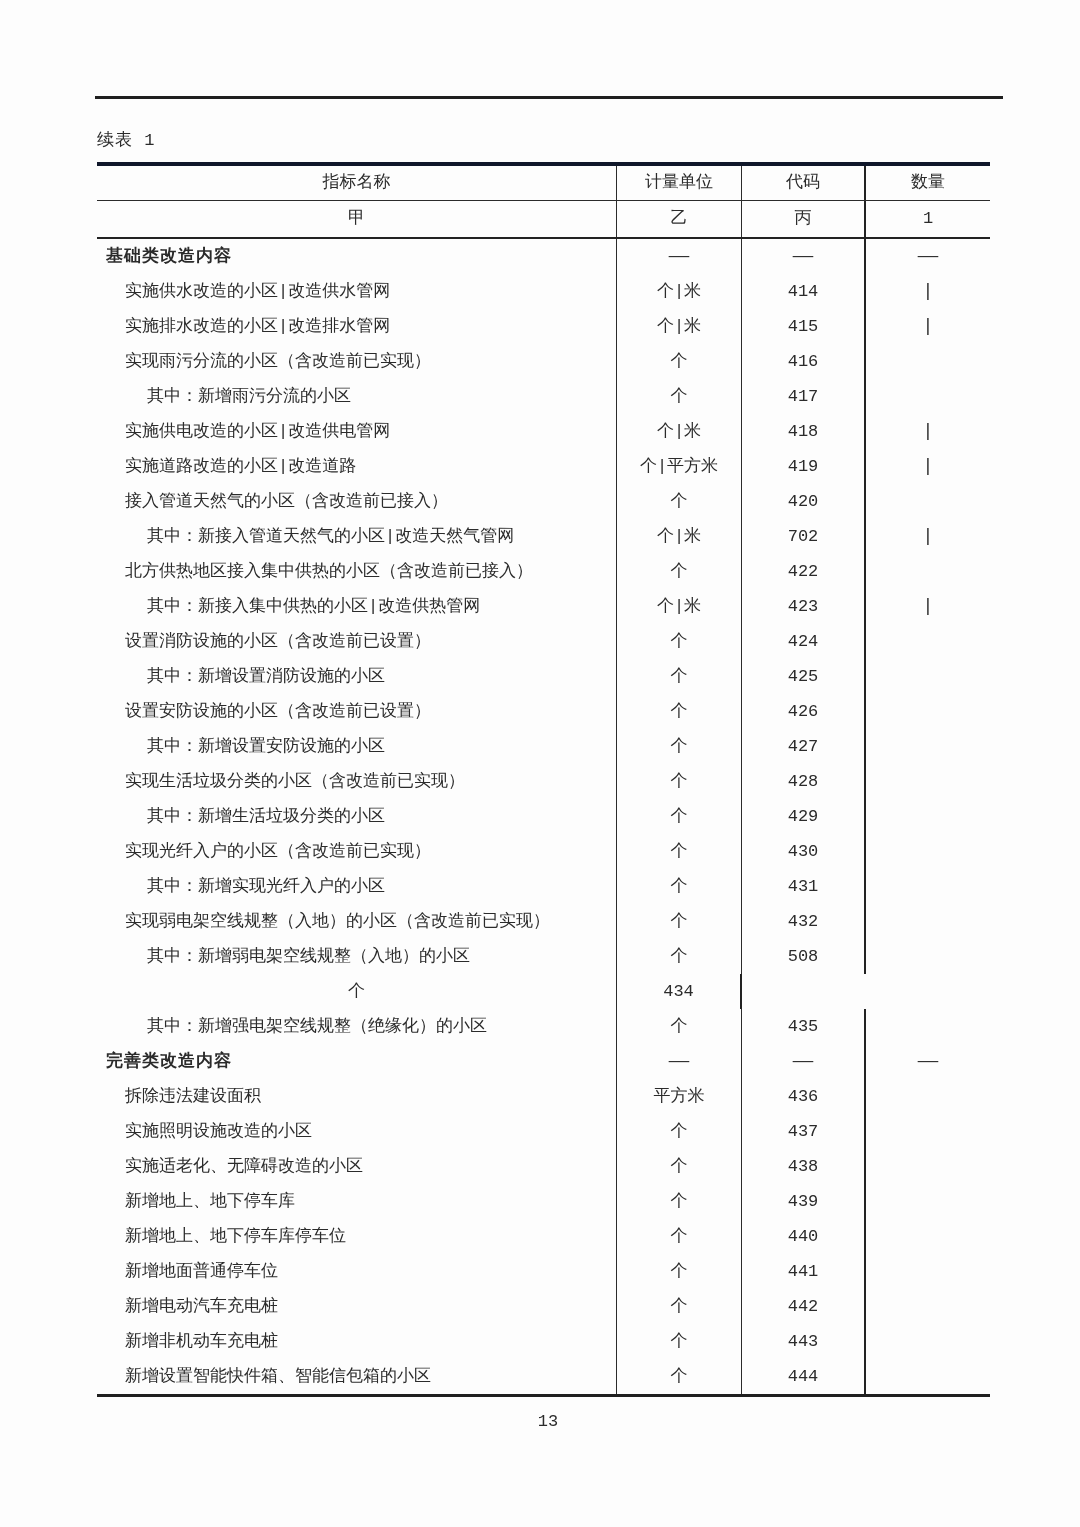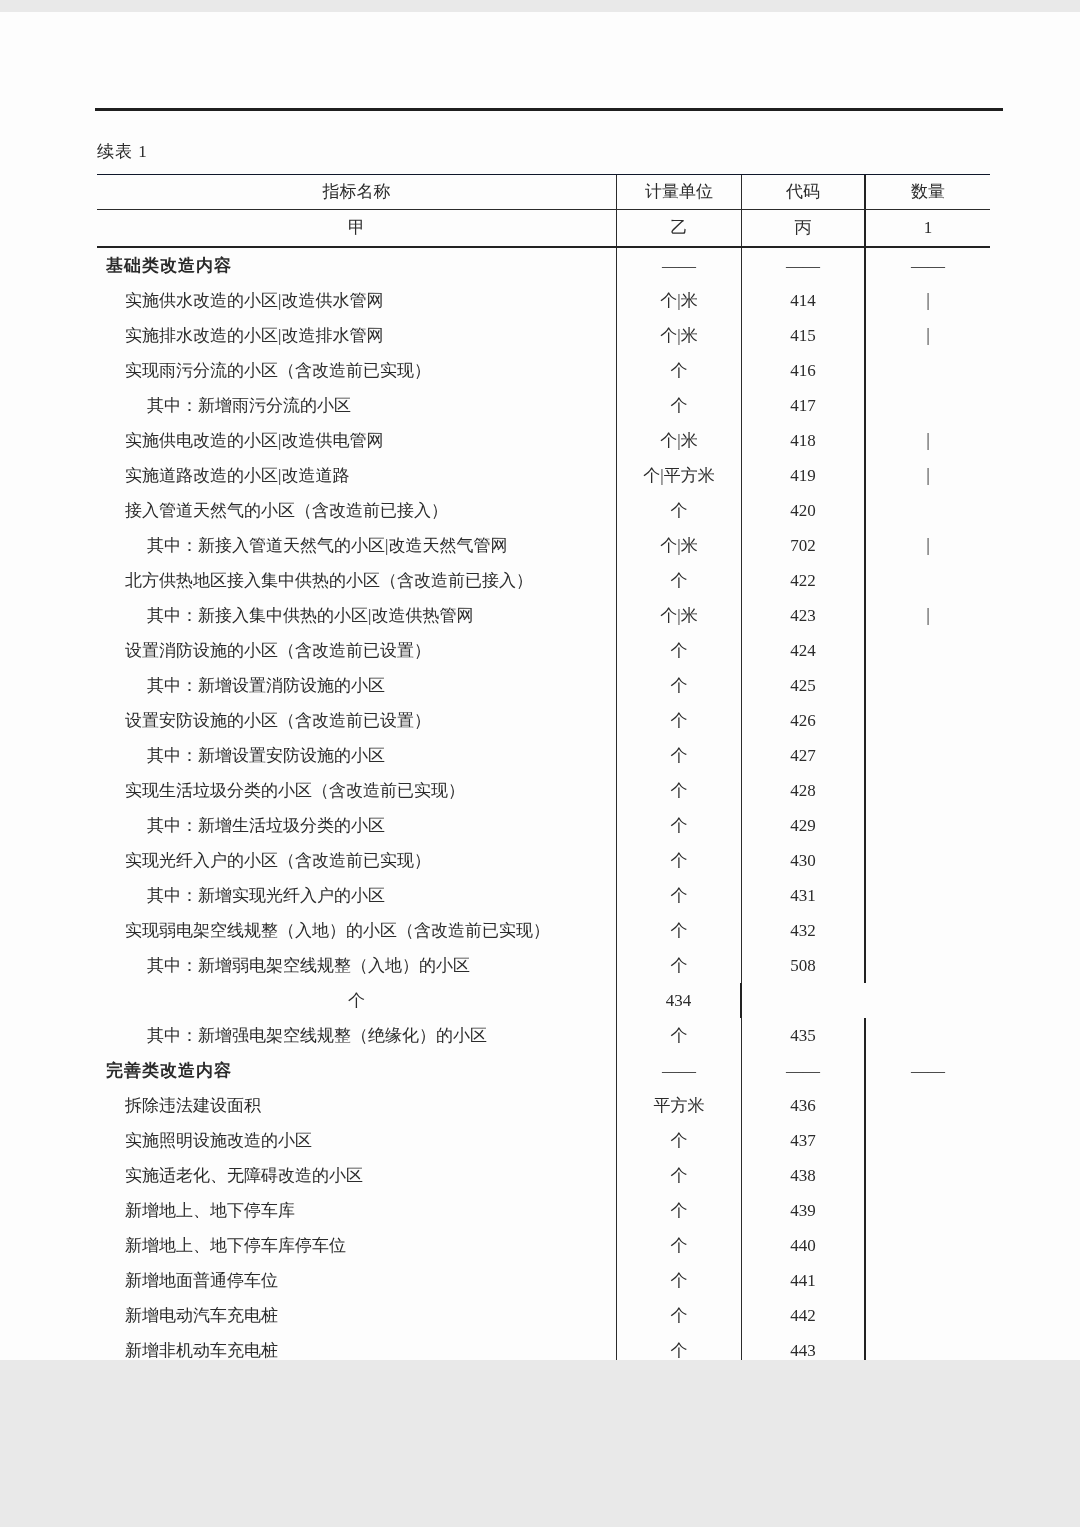--- a/index.html
+++ b/index.html
@@ -4,24 +4,25 @@
 <style>
   html,body{margin:0;padding:0;}
   body{
     background:#e9e9e9;
     font-family:"Liberation Serif","DejaVu Serif",serif;
     color:#2b2b2b;
   }
   .page{
     position:relative;
     width:1080px;
-    height:1348px;
-    margin:12px auto;
+    height:1527px;
+    margin:0 auto;
     background:#fdfdfd;
     overflow:hidden;
+    font-family:Liberation Mono, monospace;
   }
   .rule-top{
     position:absolute;
     left:95px;
     top:96px;
     width:908px;
     height:3px;
     background:#1f1f1f;
   }
   .caption{
@@ -30,21 +31,21 @@
     top:128px;
     font-size:17px;
     letter-spacing:1px;
     color:#2b2b2b;
   }
   .stat-table{
     position:absolute;
     left:97px;
     top:162px;
     width:893px;
-    border-top:1px solid #0f172a;
+    border-top:4px solid #0f172a;
     border-bottom:3px solid #1f1f1f;
     font-size:17px;
   }
   .tr{
     display:grid;
     grid-template-columns:520px 125px 124px 124px;
     min-height:35px;
     align-items:center;
   }
   .thead .tr.h1{min-height:34px;border-bottom:1px solid #2b2b2b;}
@@ -291,20 +292,21 @@
           <div class="td c2">442</div>
           <div class="td c3"></div>
         </div>
         <div class="tr item">
           <div class="td c0">新增非机动车充电桩</div>
           <div class="td c1">个</div>
           <div class="td c2">443</div>
           <div class="td c3"></div>
         </div>
         <div class="tr item">
+          <div class="td c0">新增设置智能快件箱、智能信包箱的小区</div>
           <div class="td c1">个</div>
           <div class="td c2">444</div>
           <div class="td c3"></div>
         </div>
       </div>
   </div>
 
   <div class="page-number">13</div>
 
 </div>

